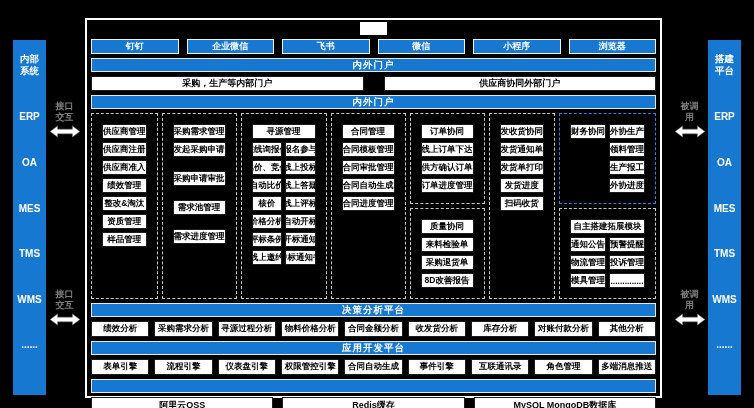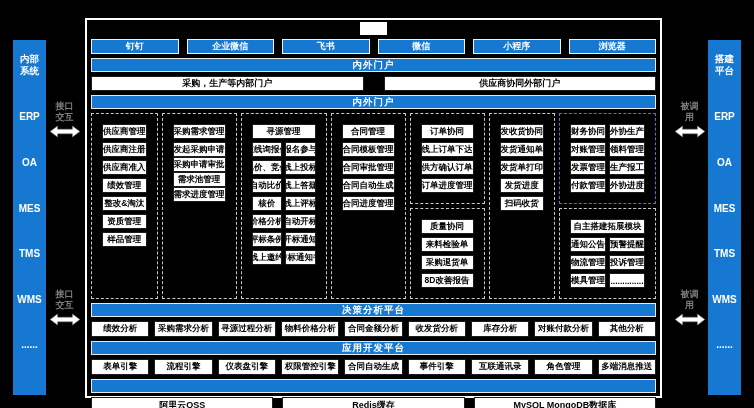--- a/index.html
+++ b/index.html
@@ -139,21 +139,21 @@
             <div class="box">供应商准入</div>
             <div class="box">绩效管理</div>
             <div class="box">整改&amp;淘汰</div>
             <div class="box">资质管理</div>
             <div class="box">样品管理</div>
           </div>
       </div>
 
       <div class="grp" style="flex:1.1">
         <div class="box">采购需求管理</div>
-        <div style="display:flex;flex-direction:column;gap:0">
+        <div style="display:flex;flex-direction:column;gap:14px">
             <div class="box">发起采购申请</div>
             <div class="box">采购申请审批</div>
             <div class="box">需求池管理</div>
             <div class="box">需求进度管理</div>
           </div>
       </div>
 
       <div class="grp" style="flex:1.95">
         <div class="box">寻源管理</div>
         <div class="pairs">
@@ -211,25 +211,20 @@
             <div class="box">发货进度</div>
             <div class="box">扫码收货</div>
           </div>
       </div>
 
       <div class="colstack" style="flex:1.95">
         <div class="grp blue">
           <div class="two">
             <div>
               <div class="box">财务协同</div>
-              <div style="display:flex;flex-direction:column;gap:3px">
-                  <div class="box">对账管理</div>
-                  <div class="box">发票管理</div>
-                  <div class="box">付款管理</div>
-                </div>
             </div>
             <div>
               <div class="box">外协生产</div>
               <div style="display:flex;flex-direction:column;gap:3px">
                   <div class="box">领料管理</div>
                   <div class="box">生产报工</div>
                   <div class="box">外协进度</div>
                 </div>
             </div>
           </div>

